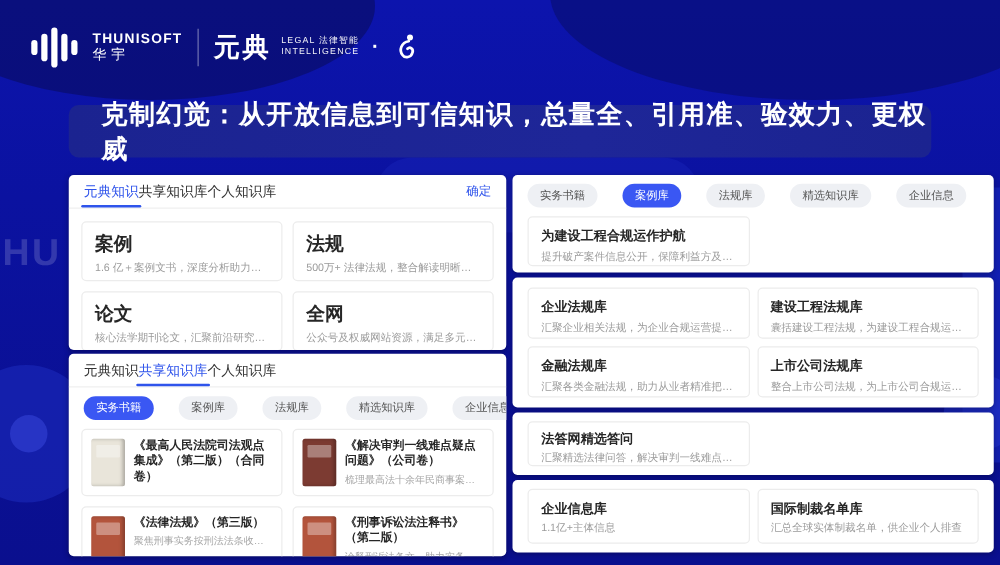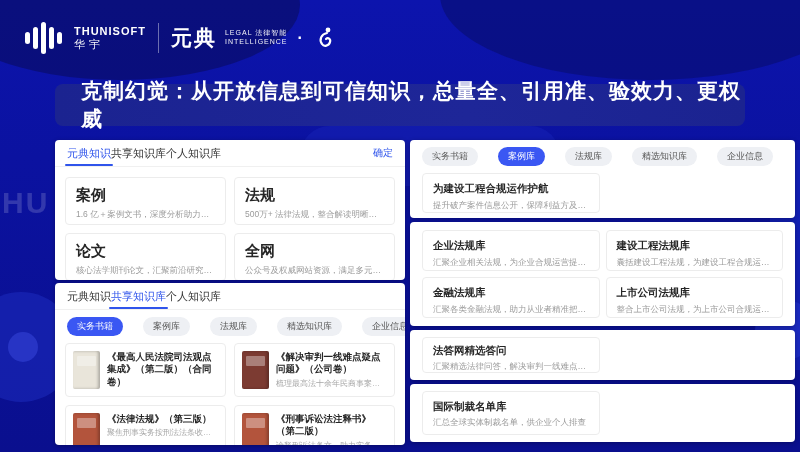--- a/index.html
+++ b/index.html
@@ -244,19 +244,23 @@
       <div class="kcard">
         <div class="t">法答网精选答问</div>
         <div class="d">汇聚精选法律问答，解决审判一线难点疑点问题！</div>
       </div>
     </div>
   </div>
 
   <div class="panel" id="panel-f">
     <div class="rgrid">
       <div class="kcard">
+        <div class="t">企业信息库</div>
+        <div class="d">1.1亿+主体信息</div>
+      </div>
+      <div class="kcard">
         <div class="t">国际制裁名单库</div>
         <div class="d">汇总全球实体制裁名单，供企业个人排查</div>
       </div>
     </div>
   </div>
 
 </div>
 
 </body></html>

